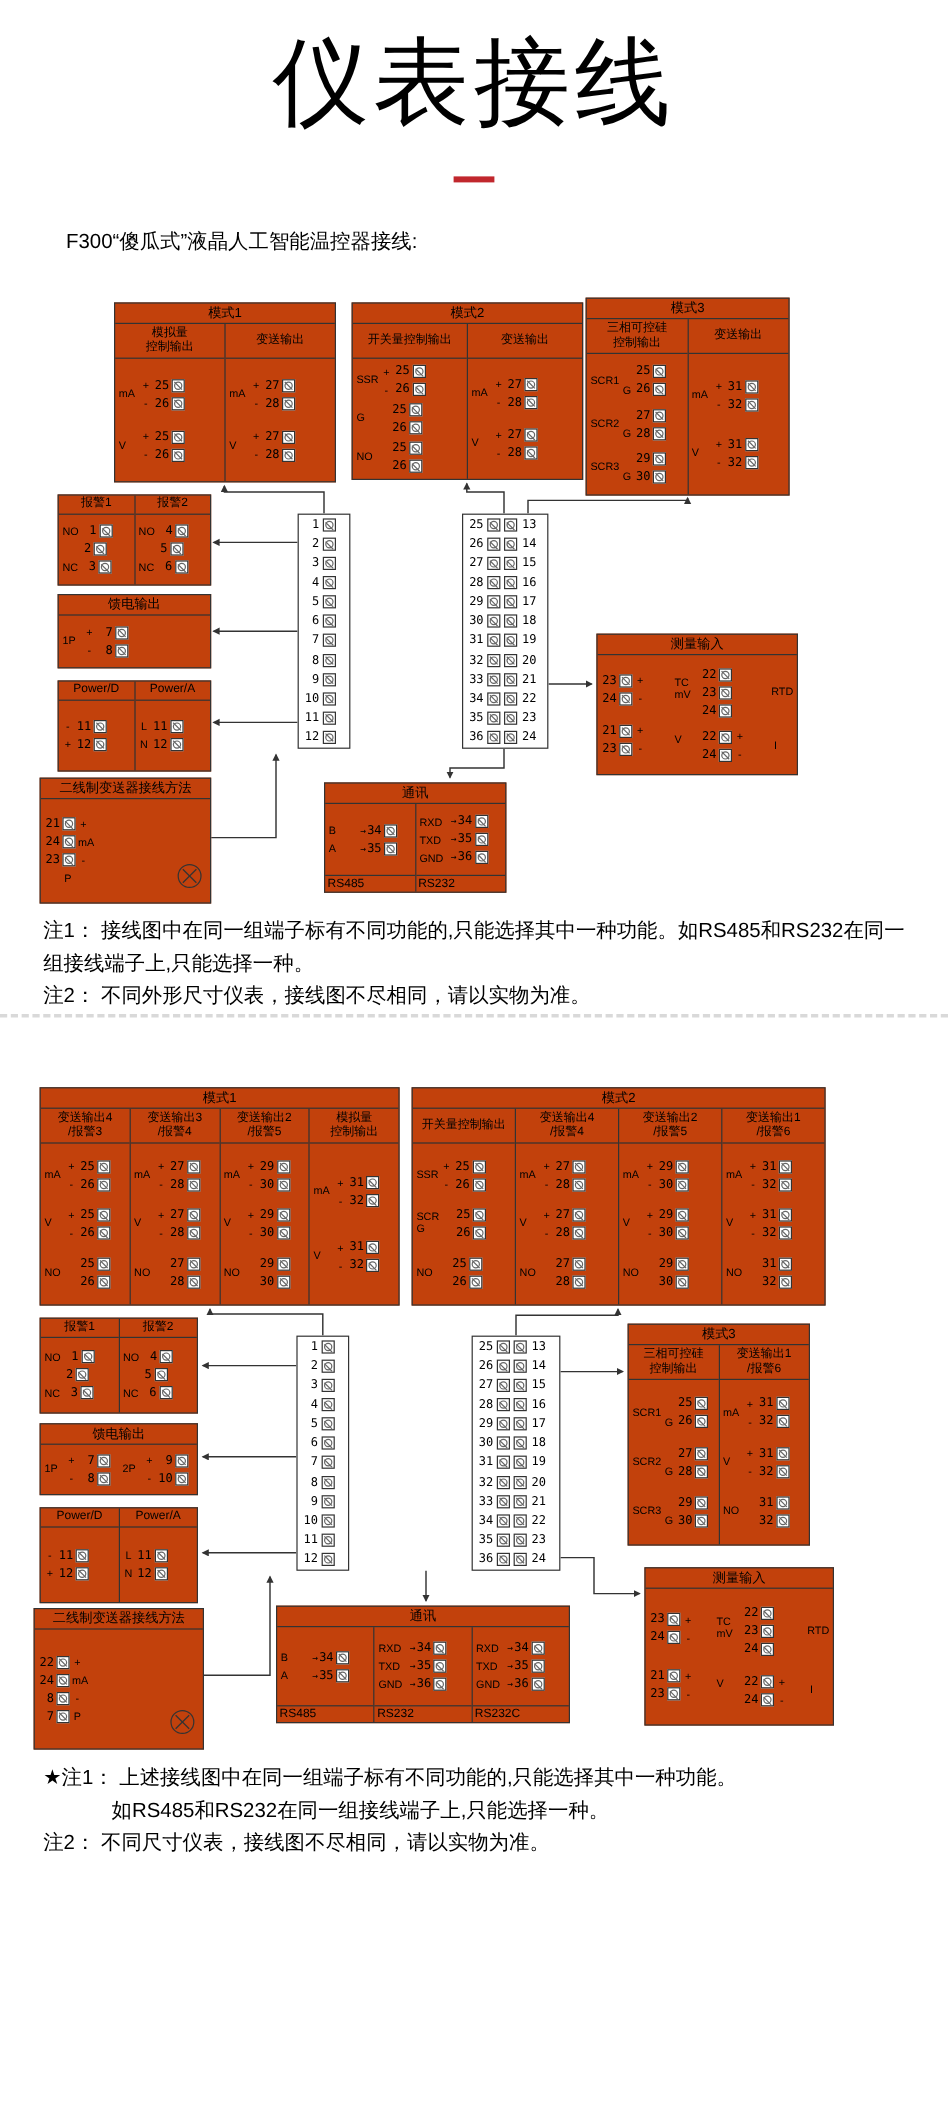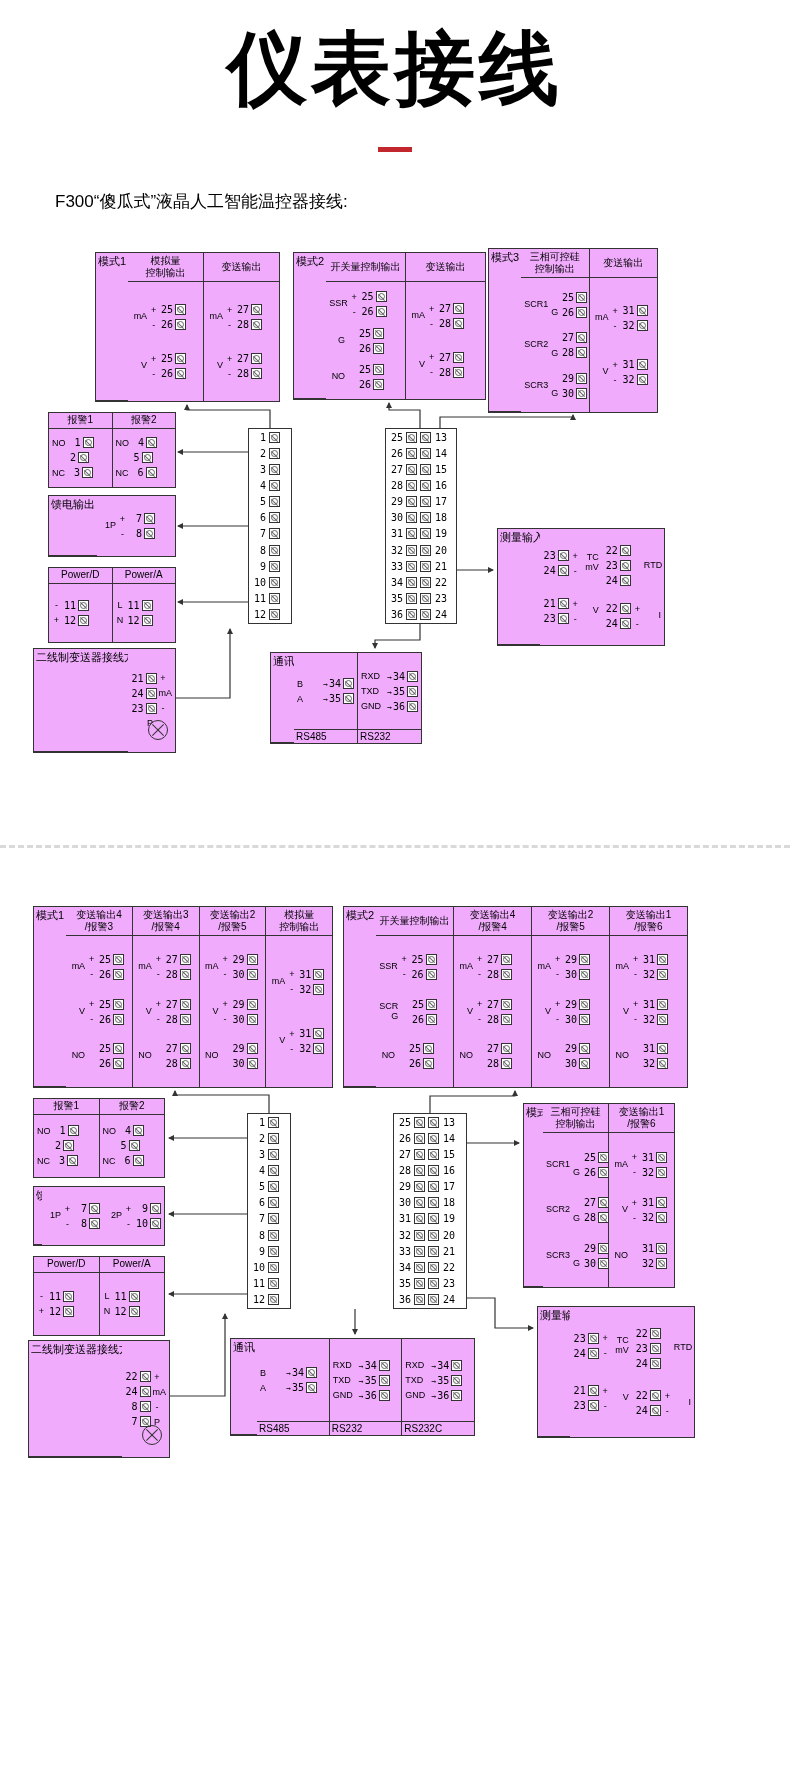--- a/index.html
+++ b/index.html
@@ -1,39 +1,39 @@
 <!DOCTYPE html>
 <html><head>
 <meta charset="utf-8">
 <style>
 *{margin:0;padding:0;box-sizing:border-box}
 html,body{background:#fff}
 body{width:790px;font-family:"Liberation Sans","DejaVu Sans",sans-serif;color:#000}
 .page{position:relative;width:790px;height:1772px;background:#fff;overflow:hidden}
-.big-title{position:absolute;top:16px;left:0;width:100%;text-align:center;font-size:80px;font-weight:700;letter-spacing:4px;color:#000}
+.big-title{position:absolute;top:16px;left:0;width:100%;text-align:center;font-size:80px;font-weight:400;letter-spacing:4px;color:#000}
 .red-mark{position:absolute;top:147px;left:50%;transform:translateX(-50%);width:34px;height:5px;background:#c1272d}
 .sec-heading{position:absolute;font-size:17px;z-index:2}
 #f300-heading{left:55px;top:190px}
 #g300-heading{left:60px;top:864px}
 .diagram{position:absolute;background:#fff}
 #f300-diagram{left:30px;top:240px;width:730px;height:520px}
 #g300-diagram{left:25px;top:898px;width:740px;height:565px}
 .wires{position:absolute;left:0;top:0;width:100%;height:100%;z-index:0;pointer-events:none}
-.dbox{position:absolute;z-index:1;background:#f0abfc;border:1px solid #333;display:flex;flex-direction:row;font-size:10px}
+.dbox{position:absolute;z-index:1;background:#c2410c;border:1px solid #333;display:flex;flex-direction:column;font-size:10px}
 .dbox-title{border-bottom:1px solid #333;text-align:center;font-size:11px;line-height:1.3;padding:1px 2px;white-space:nowrap;overflow:hidden}
 .dbox-cols{display:flex;flex:1;align-items:stretch}
 .dcol{flex:1;min-width:0;display:flex;flex-direction:column;border-right:1px solid #333}
 .dcol:last-child{border-right:none}
 .nosep .dcol{border-right:none}
 .dcol-h{border-bottom:1px solid #333;font-size:10px;line-height:1.25;text-align:center;white-space:pre-line;display:flex;align-items:center;justify-content:center;padding:1px}
 .hdr2 .dcol-h{min-height:29px}
 .dcol-body{flex:1;display:flex;flex-direction:column;justify-content:space-evenly;padding:3px;gap:3px}
 .dcol-f{border-top:1px solid #333;text-align:left;font-size:10px;padding:1px 2px}
 .grp{display:flex;align-items:center;gap:2px}
-.glab{font-size:9px;line-height:1.1;white-space:pre-line;min-width:16px;text-align:right;flex:none}
+.glab{font-size:9px;line-height:1.1;white-space:pre-line;min-width:16px;text-align:left;flex:none}
 .terms{display:flex;flex-direction:column;gap:2px;flex:1}
 .term{display:flex;align-items:center;gap:2px;height:13px}
 .tp{font-size:9px;min-width:9px;white-space:nowrap;text-align:center;flex:none}
 .tn{font-size:10px;min-width:13px;text-align:right;flex:none;font-family:"DejaVu Sans Mono","Liberation Mono",monospace}
 .screw{width:11px;height:11px;flex:none;border:1px solid #333;position:relative;background:#fff}
 .screw::before{content:"";position:absolute;left:1px;top:1px;right:1px;bottom:1px;border:1px solid #666;border-radius:50%}
 .screw::after{content:"";position:absolute;left:0;top:4.5px;width:9px;height:1px;background:#666;transform:rotate(45deg)}
 .comm .tp{min-width:22px;text-align:left}
 .comm .tn{min-width:20px}
 .comm .tn::before{content:"→";font-size:8px;padding-right:1px}
@@ -732,20 +732,24 @@
                   </div>
                 </div>
               </div>
             </div>
             <div class="dcol-f">RS232</div>
           </div>
         </div>
       </div>
     </div>
 
+  <div class="notes" id="f300-notes">
+    <p>注1： 接线图中在同一组端子标有不同功能的,只能选择其中一种功能。如RS485和RS232在同一组接线端子上,只能选择一种。</p>
+    <p>注2： 不同外形尺寸仪表，接线图不尽相同，请以实物为准。</p>
+  </div>
 
   <div class="dashed-sep"></div>
 
 
   <div class="diagram" id="g300-diagram">
     <svg class="wires" viewBox="0 0 740 565">
       <defs>
         <marker id="ahg" markerWidth="8" markerHeight="8" refX="5" refY="3" orient="auto" markerUnits="userSpaceOnUse">
           <path d="M0,0 L6,3 L0,6 Z" fill="#333"></path>
         </marker>
@@ -1713,14 +1717,19 @@
                   </div>
                 </div>
               </div>
             </div>
             <div class="dcol-f">RS232C</div>
           </div>
         </div>
       </div>
     </div>
 
+  <div class="notes" id="g300-notes">
+    <p>★注1： 上述接线图中在同一组端子标有不同功能的,只能选择其中一种功能。</p>
+    <p class="indent">如RS485和RS232在同一组接线端子上,只能选择一种。</p>
+    <p>注2： 不同尺寸仪表，接线图不尽相同，请以实物为准。</p>
+  </div>
 
 </div>
 
 </body></html>

